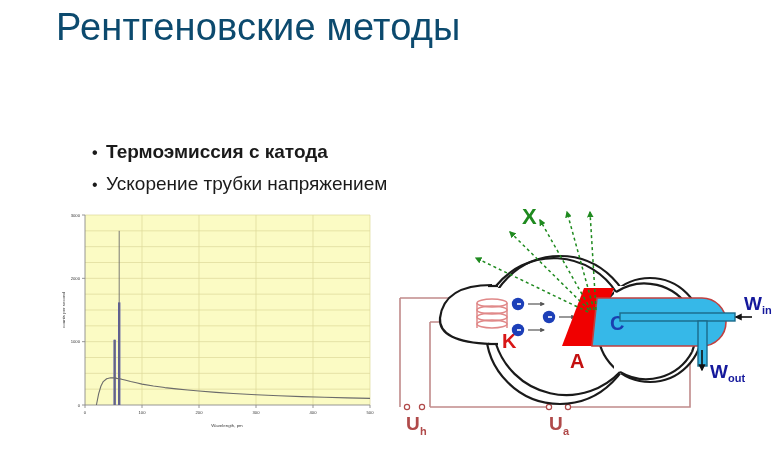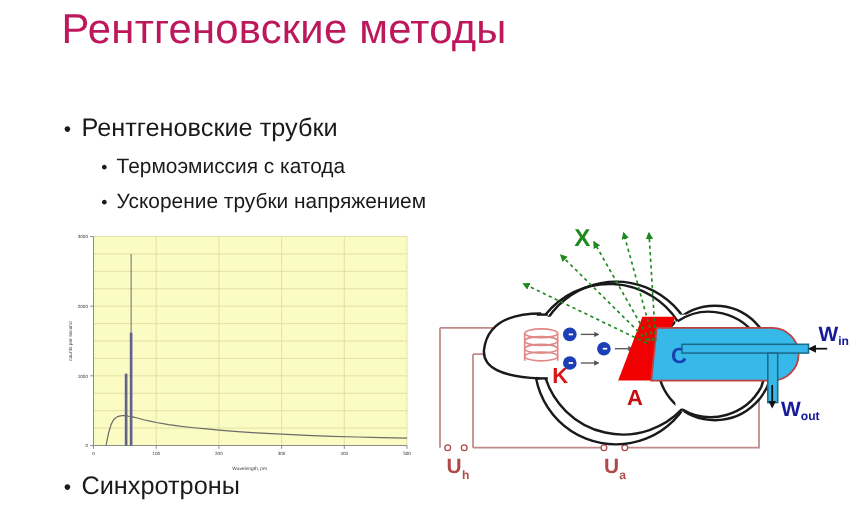--- a/index.html
+++ b/index.html
@@ -18,21 +18,21 @@
     overflow: hidden;
   }
 
   
   #slide-title {
     position: absolute;
     left: 56px;
     top: 6px;
     font-size: 38px;
     font-weight: 400;
-    color: #be185d;
+    color: #0c4a6e;
     letter-spacing: 0.2px;
     white-space: nowrap;
   }
 
   
   .bullet-l1 {
     position: absolute;
     font-size: 23px;
     color: #1a1a1a;
     white-space: nowrap;
@@ -50,21 +50,21 @@
     white-space: nowrap;
   }
   .bullet-l2 .dot {
     display: inline-block;
     width: 14px;
     font-size: 16px;
     vertical-align: baseline;
   }
 
   #bullet-tubes   { left: 58px;  top: 103px; }
-  #bullet-thermo  { left: 92px;  top: 141px; }
+  #bullet-thermo  { left: 92px;  top: 141px; font-weight: bold; }
   #bullet-accel   { left: 92px;  top: 173px; }
   #bullet-synch   { left: 58px;  top: 428px; }
 
   
   #chart-figure {
     position: absolute;
     left: 55px;
     top: 205px;
     width: 330px;
     height: 225px;
@@ -81,35 +81,29 @@
   }
   #tube-svg { display: block; }
 </style>
 </head>
 <body>
 
 <div id="slide">
 
   <div id="slide-title">Рентгеновские методы</div>
 
-  <div class="bullet-l1" id="bullet-tubes">
-    <span class="dot">•</span><span>Рентгеновские трубки</span>
-  </div>
 
   <div class="bullet-l2" id="bullet-thermo">
     <span class="dot">•</span><span>Термоэмиссия с катода</span>
   </div>
 
   <div class="bullet-l2" id="bullet-accel">
     <span class="dot">•</span><span>Ускорение трубки напряжением</span>
   </div>
 
-  <div class="bullet-l1" id="bullet-synch">
-    <span class="dot">•</span><span>Синхротроны</span>
-  </div>
 
   <div id="chart-figure">
     <svg id="chart-svg" width="330" height="225" viewBox="0 0 330 225">
 
       <rect id="plot-bg" x="30" y="10" width="285" height="190" fill="#fbfbc4"></rect>
 
       <g id="grid-h" stroke="#ddd89a" stroke-width="0.7" fill="none">
           <line x1="30" y1="184.16666666666666" x2="315" y2="184.16666666666666"></line>
           <line x1="30" y1="168.33333333333334" x2="315" y2="168.33333333333334"></line>
           <line x1="30" y1="152.5" x2="315" y2="152.5"></line>

